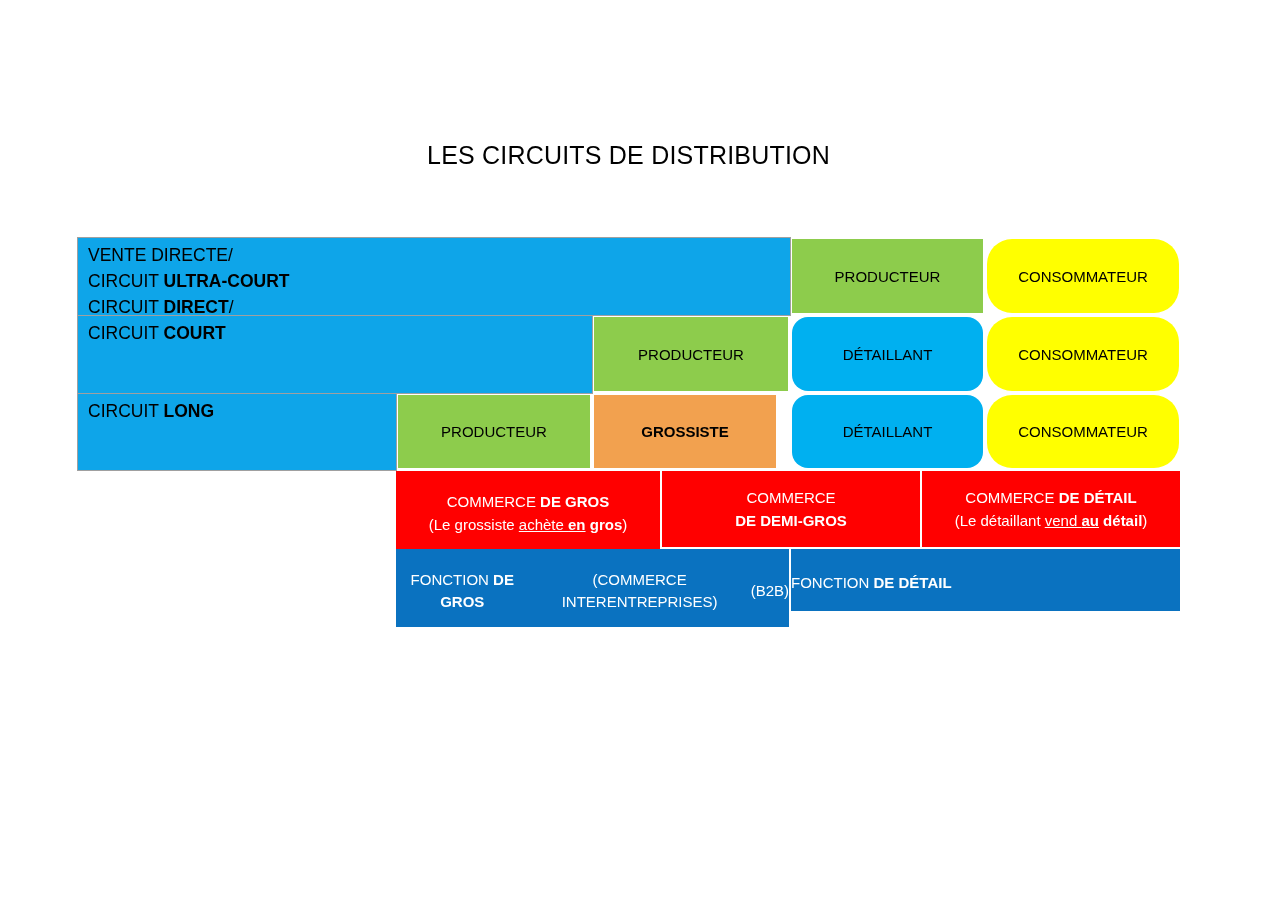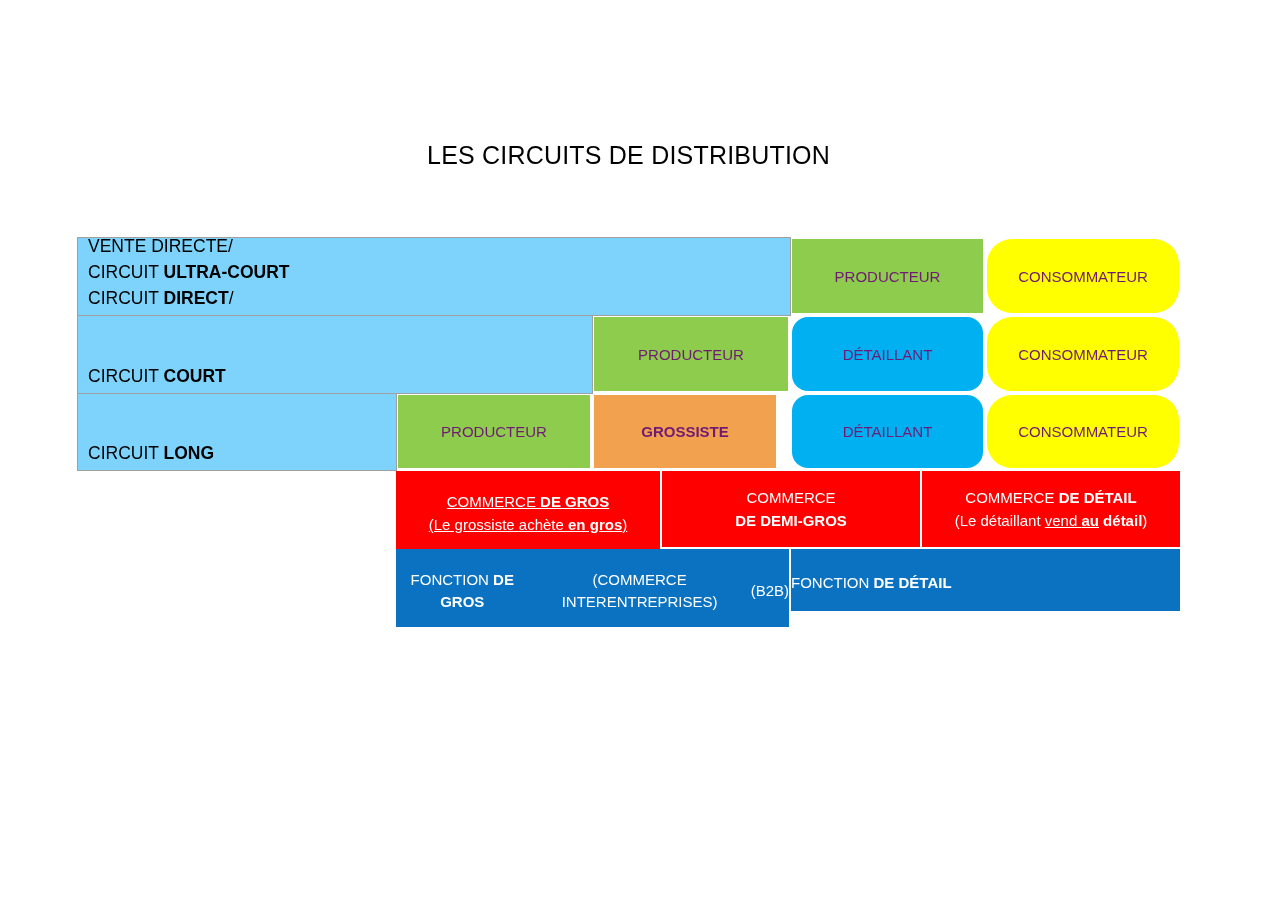--- a/index.html
+++ b/index.html
@@ -26,35 +26,35 @@
     text-align: center;
     font-size: 25px;
     font-weight: 400;
     letter-spacing: 0.2px;
   }
   .cell {
     position: absolute;
     box-sizing: border-box;
   }
   .label-cell {
-    background: #7dd3fc;
+    background: #0ea5e9;
     border: 1px solid var(--border_gray);
     display: flex;
     flex-direction: column;
-    justify-content: flex-end;
+    justify-content: flex-start;
     padding: 4px 10px;
     font-size: 17.5px;
     line-height: 26px;
   }
   .color-cell {
     display: flex;
     align-items: center;
     justify-content: center;
     font-size: 15px;
-    color: #701a75;
+    color: #000000;
   }
   .bg-green  { background: var(--green); }
   .bg-yellow { background: var(--yellow); border-radius: 25px; }
   .bg-blue   { background: var(--lightblue); border-radius: 16px; }
   .bg-orange { background: var(--orange); }
   .red-cell {
     background: var(--red);
     color: #fff;
     display: flex;
     flex-direction: column;
@@ -120,21 +120,21 @@
   <div class="cell color-cell bg-orange" style="left:594px; top:395px; width:182px; height:73px;font-weight:bold;">
     <span>GROSSISTE</span>
   </div>
   <div class="cell color-cell bg-blue" style="left:792px; top:395px; width:191px; height:73px;">
     <span>DÉTAILLANT</span>
   </div>
   <div class="cell color-cell bg-yellow" style="left:987px; top:395px; width:192px; height:73px;">
     <span>CONSOMMATEUR</span>
   </div>
 
-  <div class="cell red-cell" style="left:396px; top:471px; width:264px; height:84px;text-decoration:underline;">
+  <div class="cell red-cell" style="left:396px; top:471px; width:264px; height:84px;">
     <div><span>COMMERCE </span><span class="b">DE GROS</span></div>
     <div><span>(Le grossiste </span><span class="u">achète </span><span class="b u">en</span><span class="b"> gros</span><span>)</span></div>
   </div>
   <div class="cell red-cell" style="left:662px; top:471px; width:258px; height:76px;">
     <div><span>COMMERCE</span></div>
     <div class="b"><span>DE DEMI-GROS</span></div>
   </div>
   <div class="cell red-cell" style="left:922px; top:471px; width:258px; height:76px;">
     <div><span>COMMERCE </span><span class="b">DE DÉTAIL</span></div>
     <div><span>(Le détaillant </span><span class="u">vend </span><span class="b u">au</span><span class="b"> détail</span><span>)</span></div>

